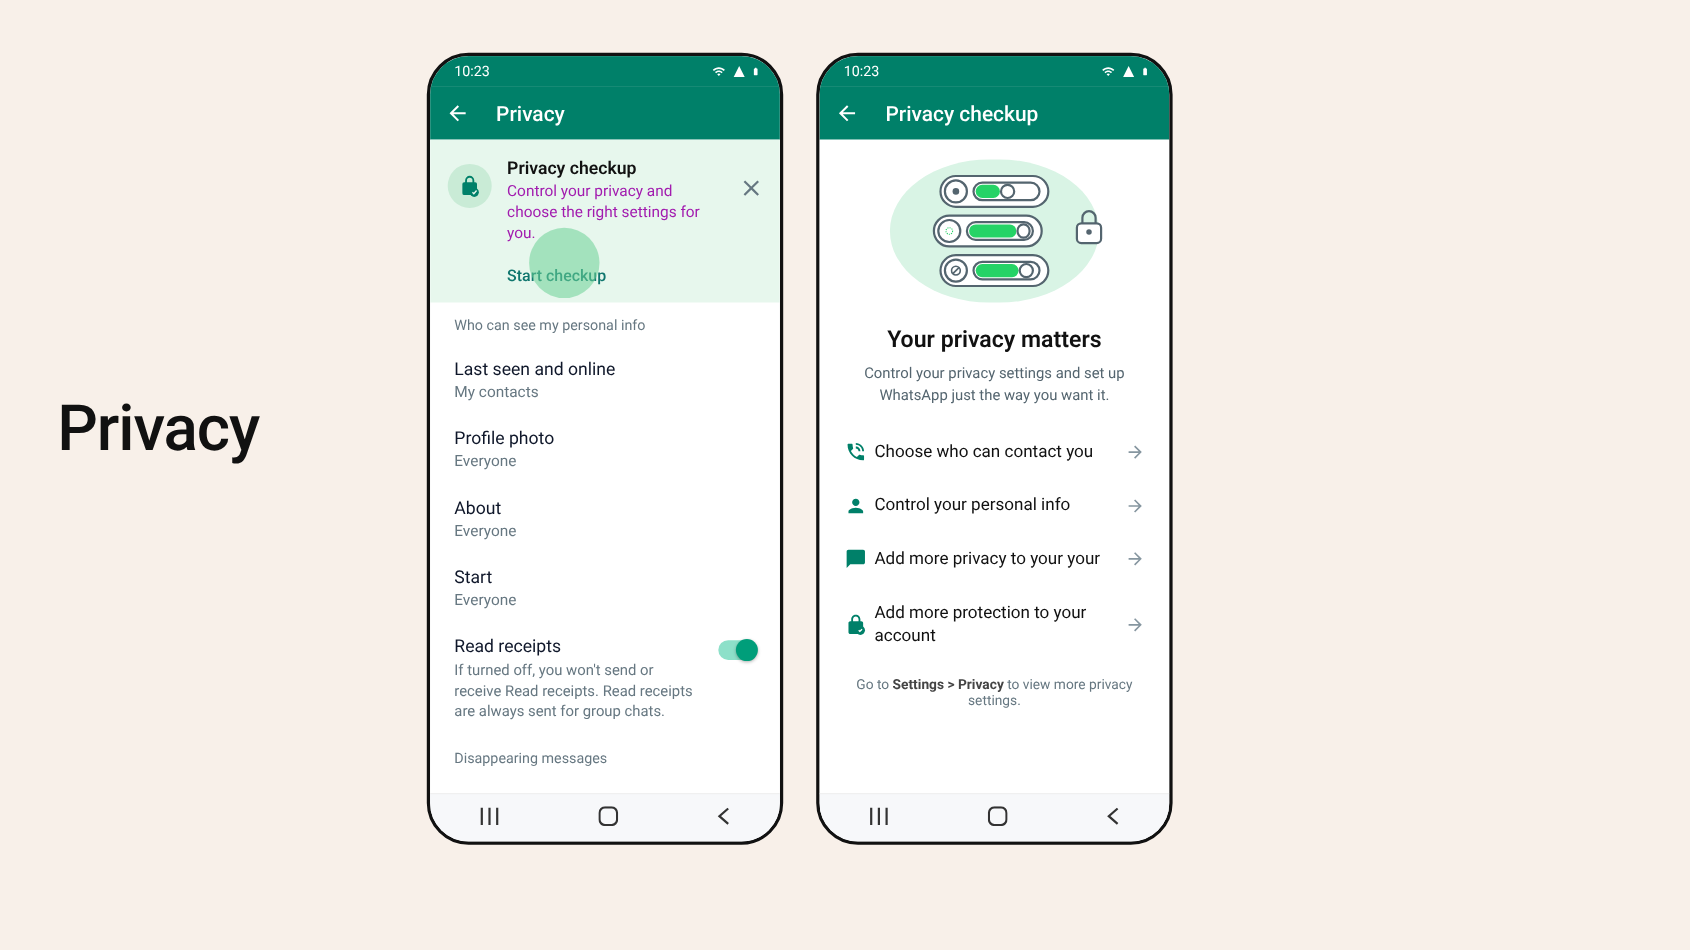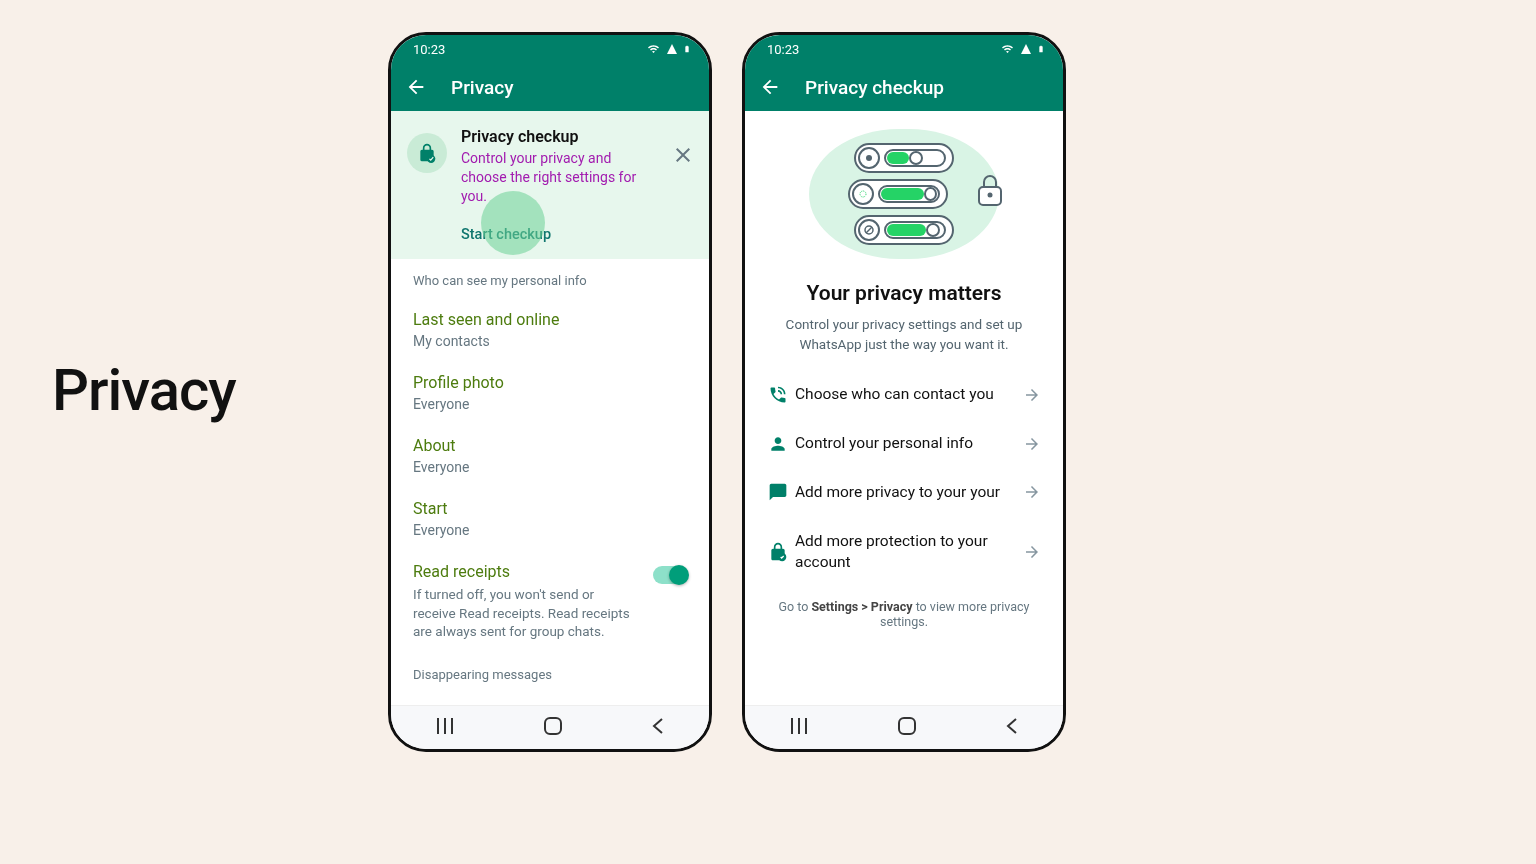--- a/index.html
+++ b/index.html
@@ -21,21 +21,21 @@
     font-weight: 500;
     line-height: 1.05;
     letter-spacing: -1px;
   }
   .hero-title .line1 { color: #111; }
   .hero-title .line2 { color: #25d366; }
 
   .phones {
     position: absolute;
     left: 388px;
-    top: 32px;
+    top: 48px;
     display: flex;
     gap: 30px;
   }
   .phone {
     width: 324px;
     height: 720px;
     border: 3px solid #111;
     border-radius: 38px;
     background: #fff;
     overflow: hidden;
@@ -114,21 +114,21 @@
 
   .section-header {
     font-size: 13px;
     color: #667781;
     padding: 14px 22px 10px;
   }
   .setting-item {
     padding: 12px 22px;
     cursor: pointer;
   }
-  .setting-item .label { font-size: 16px; color: #4d7c0f; }
+  .setting-item .label { font-size: 16px; color: #0f172a; }
   .setting-item .value { font-size: 14px; color: #667781; margin-top: 4px; }
   .setting-item.with-toggle { display:flex; justify-content:space-between; align-items:flex-start; gap:20px; }
   .setting-item.with-toggle .text { flex:1; }
   .setting-item .helper { font-size: 13.5px; color: #667781; line-height: 1.4; margin-top: 4px; }
 
   .toggle {
     width: 34px; height: 18px;
     background: #8de0c9;
     border-radius: 10px;
     position: relative;

